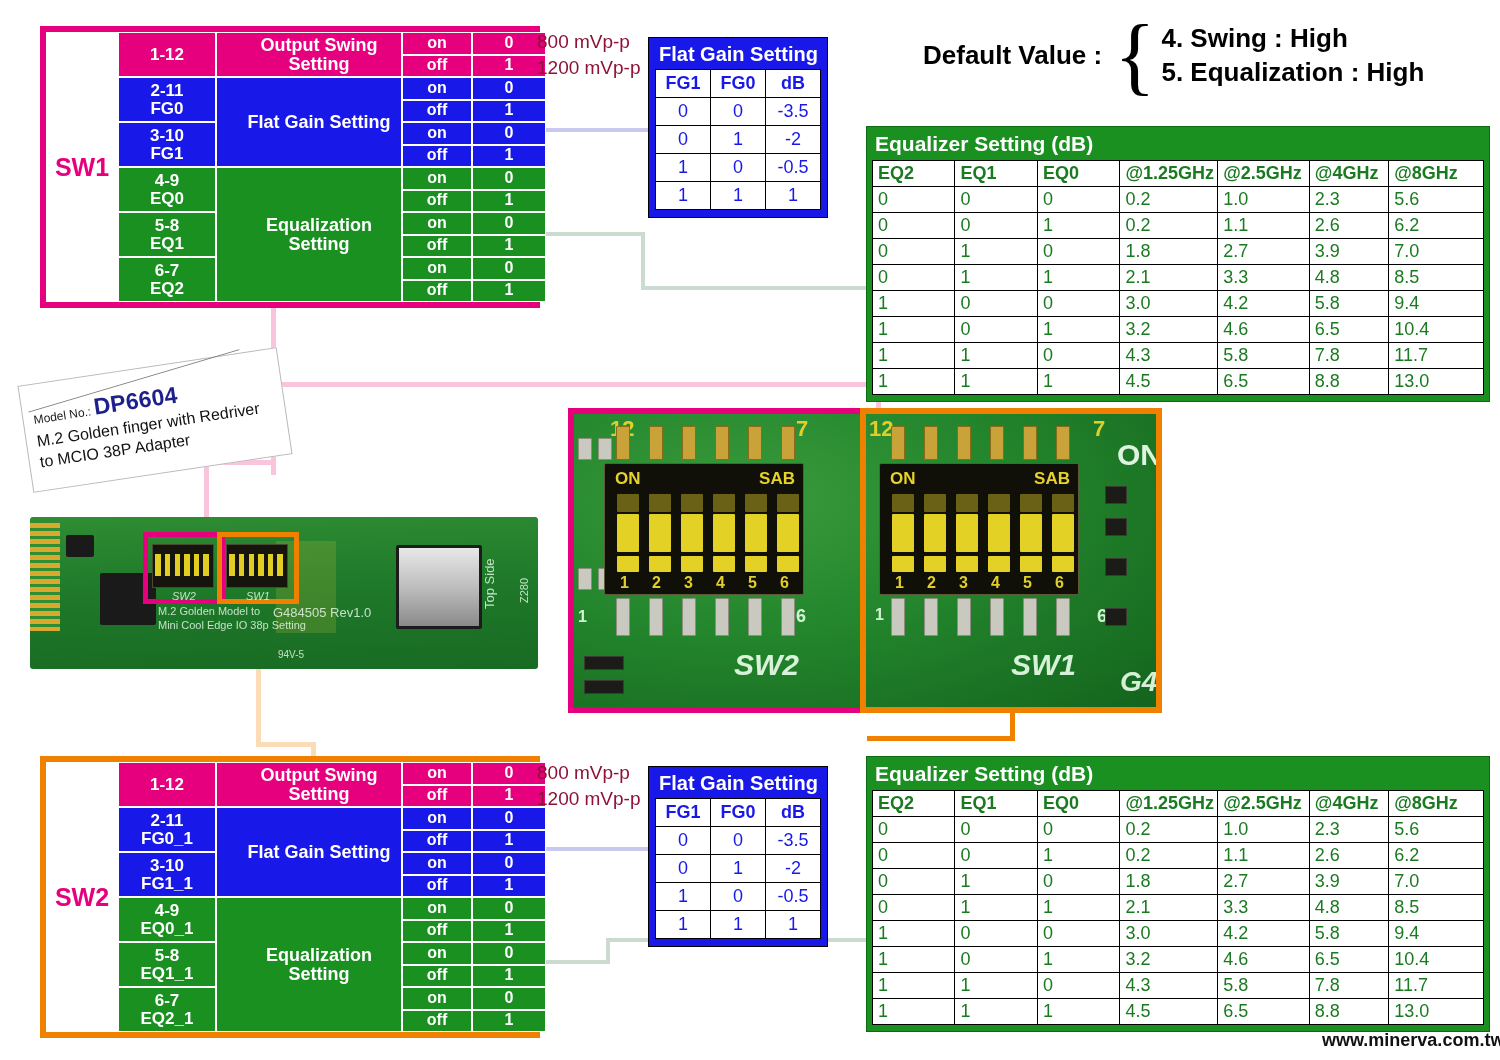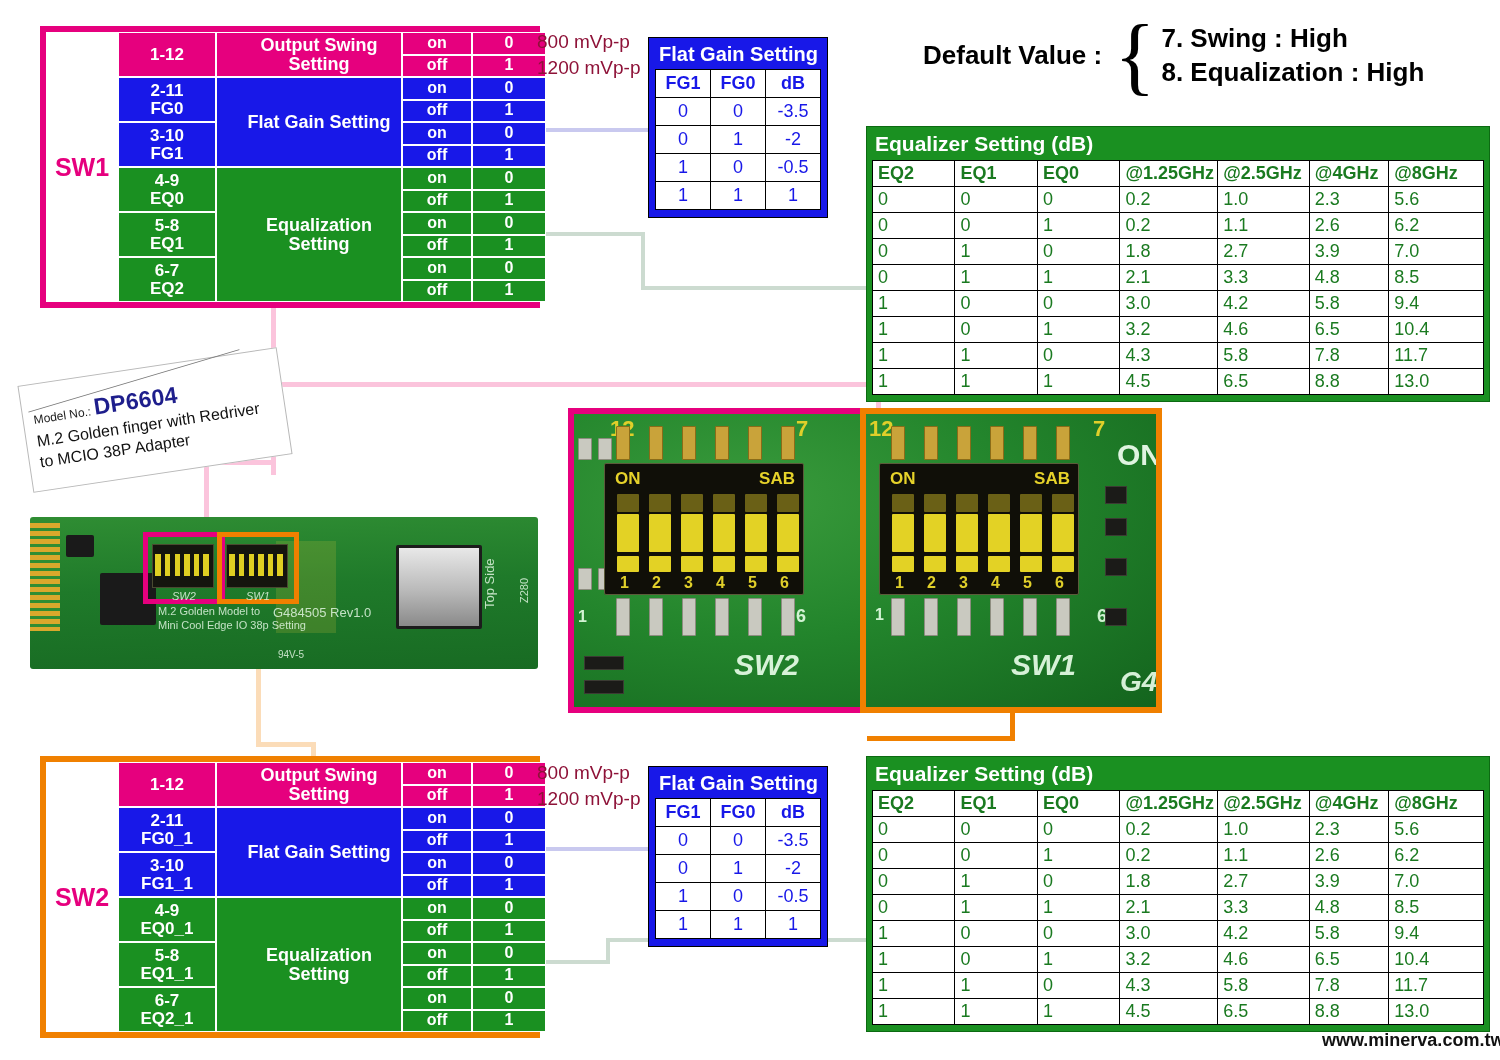--- a/index.html
+++ b/index.html
@@ -359,22 +359,22 @@
         <td>1</td>
       </tr>
     </tbody>
       </table>
   </div>
 
   <div class="default-block" style="left:923px; top:22px;">
     <div class="default-label">Default Value :</div>
     <div class="brace">{</div>
     <div class="default-items">
-      <div>7. Swing : High</div>
-      <div>8. Equalization : High</div>
+      <div>4. Swing : High</div>
+      <div>5. Equalization : High</div>
     </div>
   </div>
 
   <div class="eq-box" style="left:866px; top:126px; width:624px;">
     <div class="eq-title">Equalizer Setting (dB)</div>
     <table class="eq-table">
       <tbody>
           <tr>
         <th style="width:13.5%">EQ2</th>
         <th style="width:13.5%">EQ1</th>

